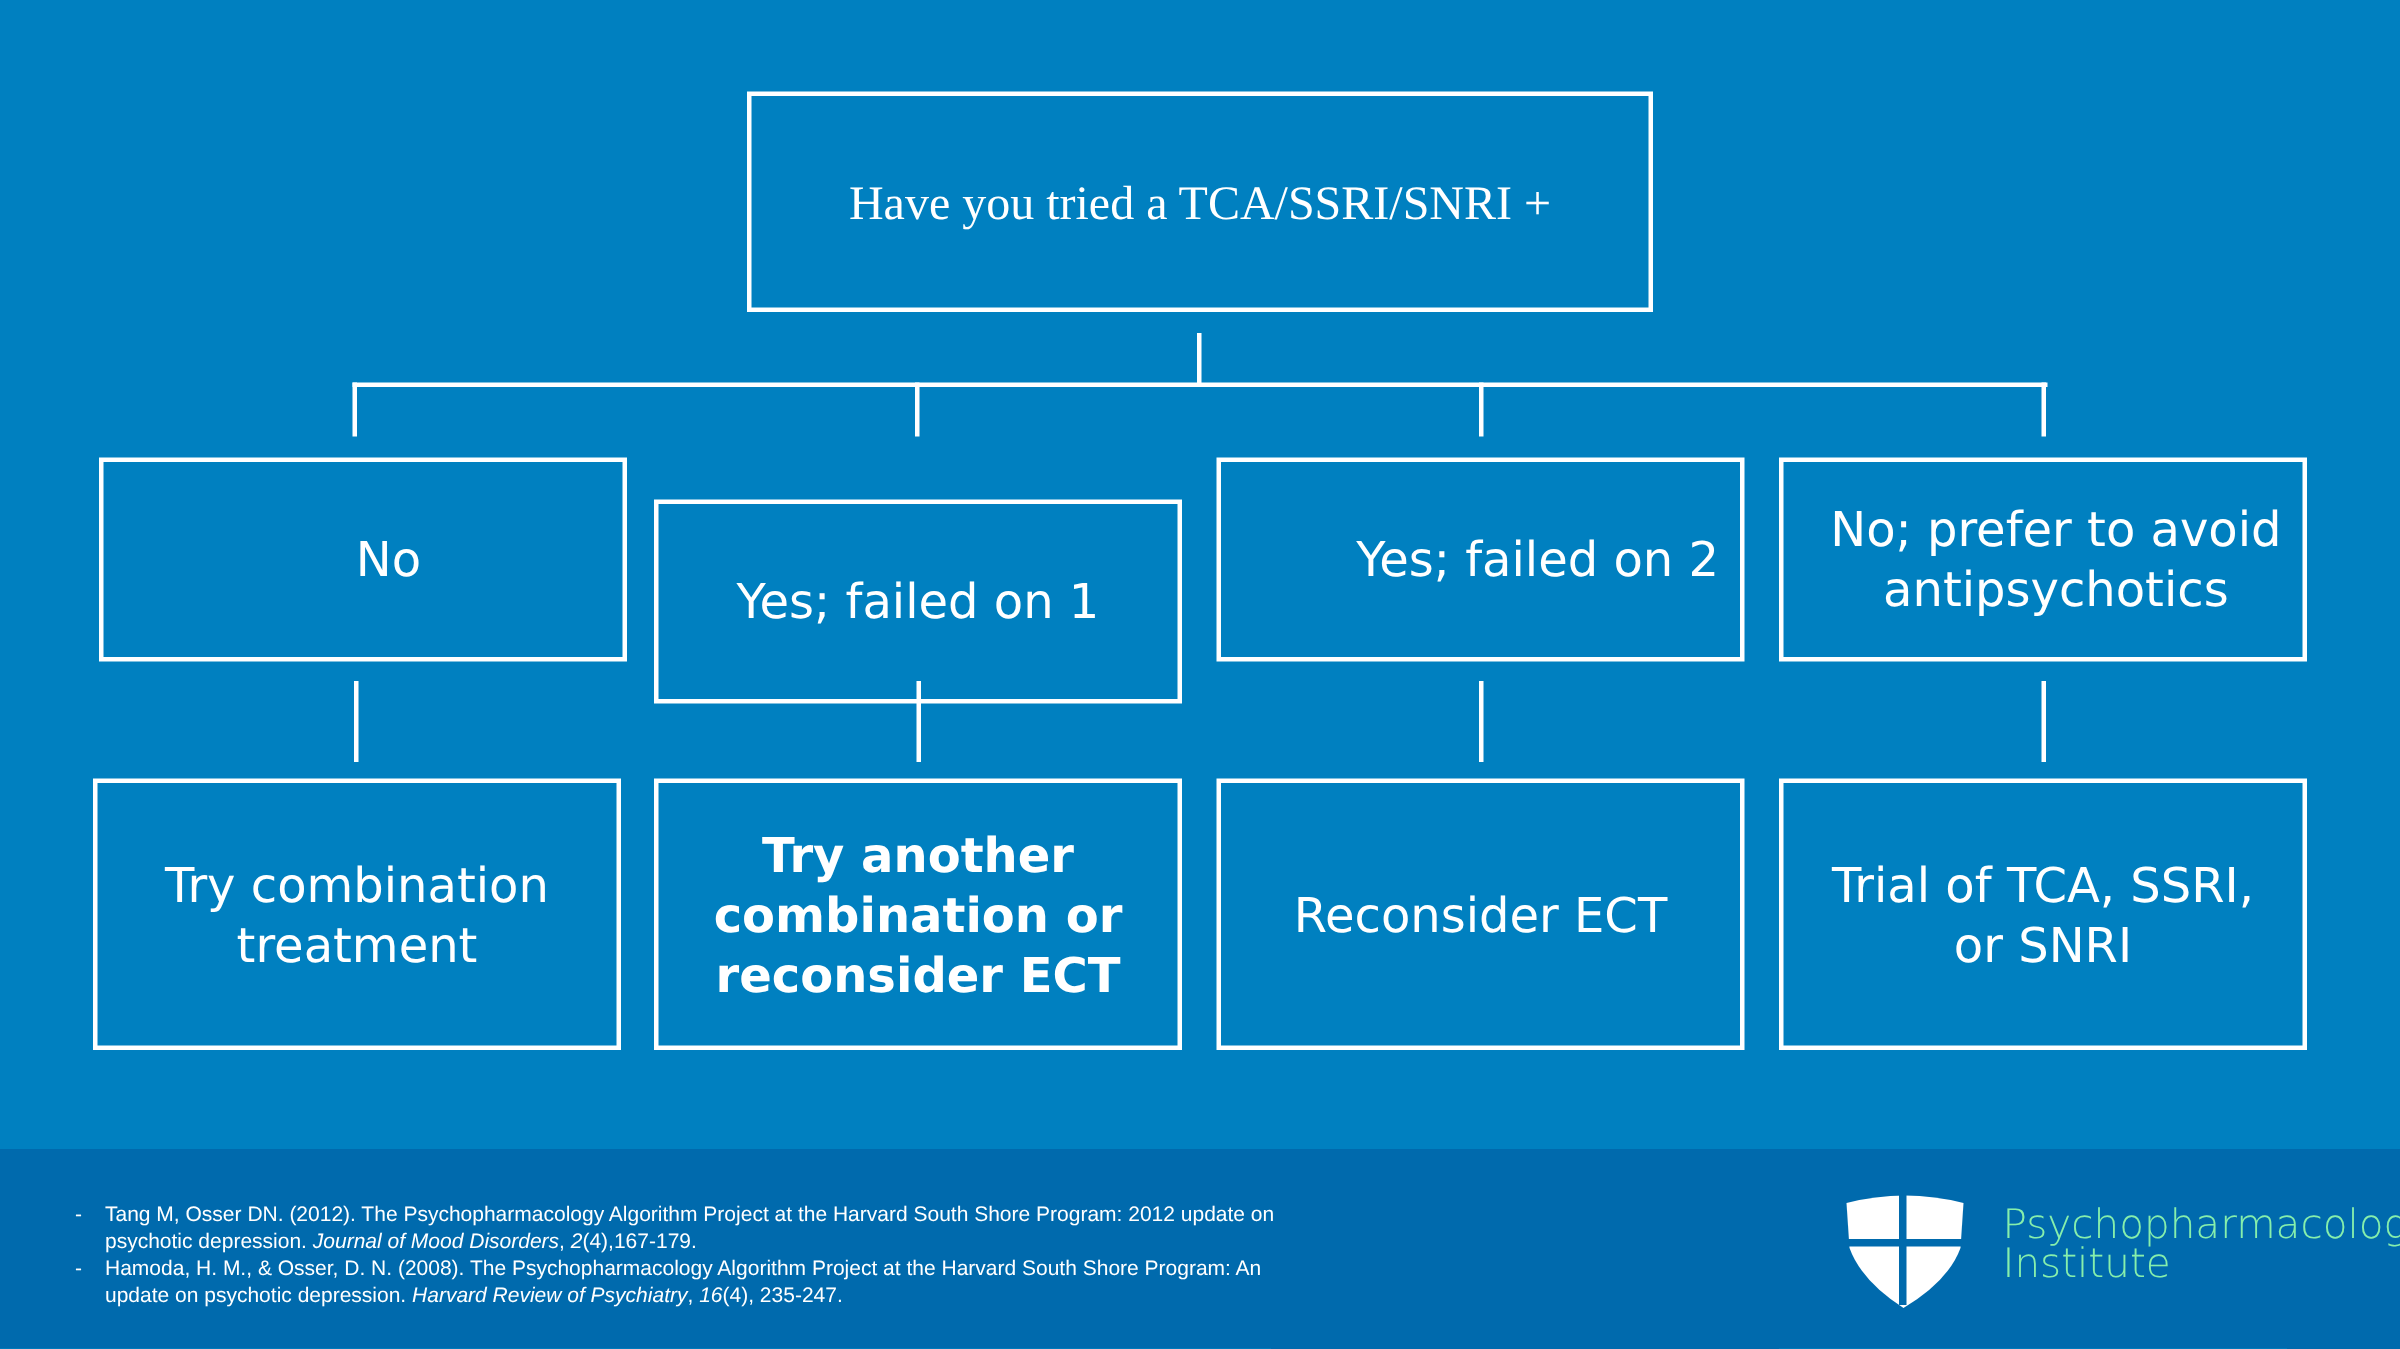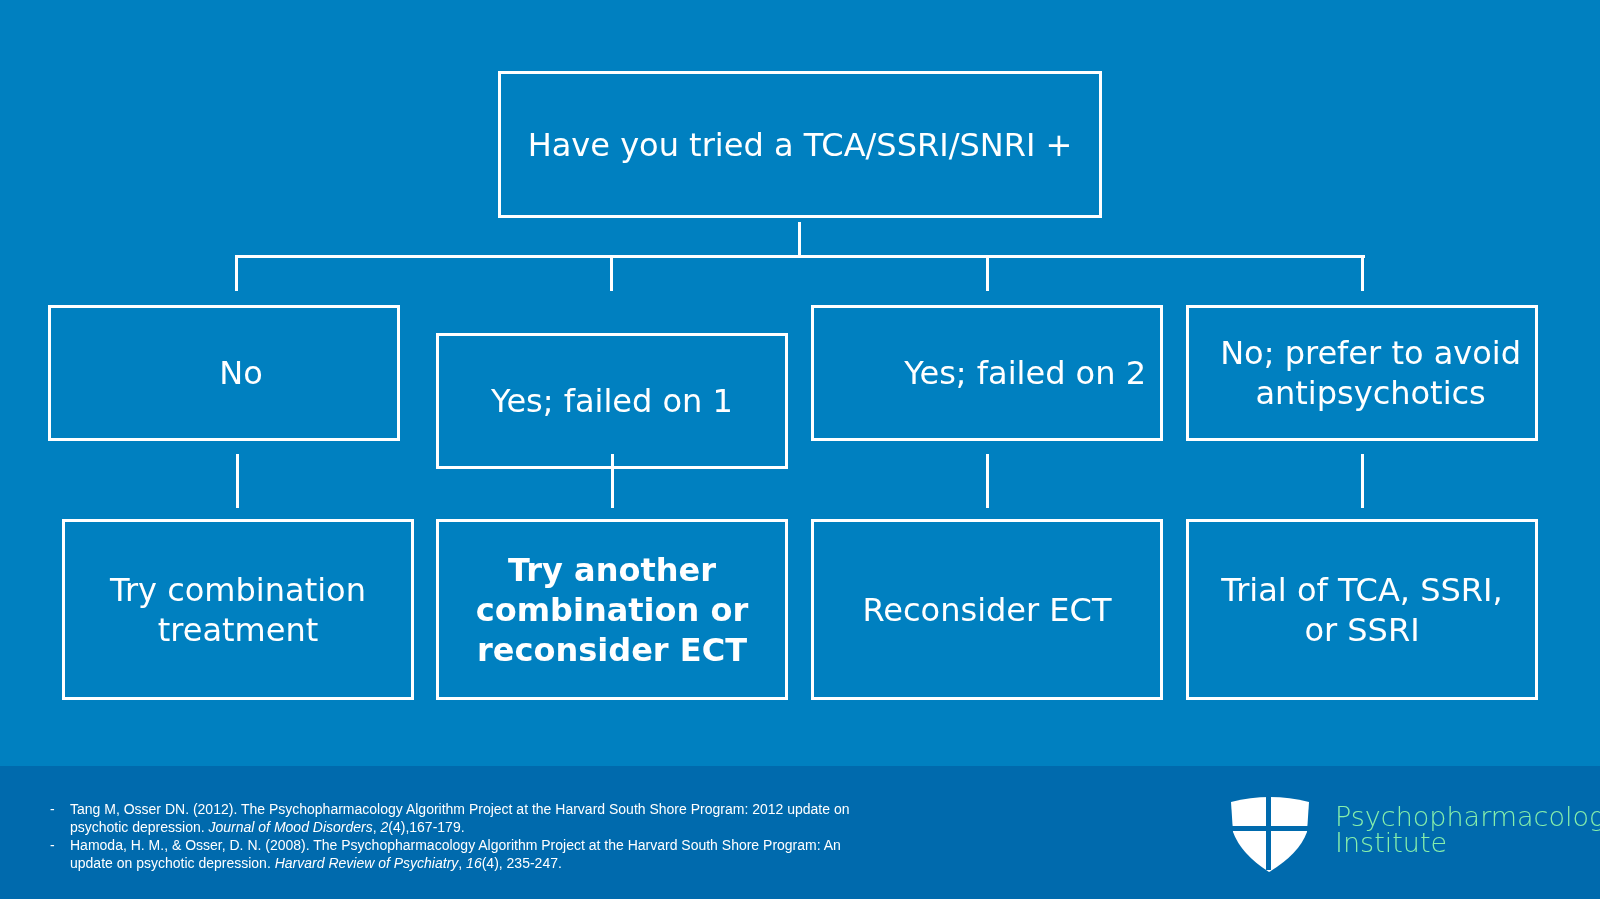--- a/index.html
+++ b/index.html
@@ -13,21 +13,21 @@
     .main { position: absolute; left: 0; top: 0; width: 1600px; height: 766px; background: #0080c0; }
     .box {
       position: absolute;
       border: 3px solid #ffffff;
       display: flex; align-items: center; justify-content: center;
       text-align: center;
       color: #ffffff;
       padding: 0 14px;
     }
     .box span { display: block; }
-    .root { left: 498px; top: 71px; width: 604px; height: 147px; font-size: 32px; line-height: 40px; }
+    .root { left: 498px; top: 61px; width: 604px; height: 147px; font-size: 32px; line-height: 40px; font-family: Liberation Serif, serif; }
     .mid { top: 305px; width: 352px; height: 136px; font-size: 32px; line-height: 40px; }
     .leaf { top: 519px; width: 352px; height: 181px; font-size: 32px; line-height: 40px; }
     .bold { font-weight: bold; }
     .line { position: absolute; background: #ffffff; }
     .footer {
       position: absolute; left: 0; top: 766px; width: 1600px; height: 133px;
       background: #006aad;
     }
     .refs {
       position: absolute; left: 50px; top: 34px; width: 820px;
@@ -57,21 +57,21 @@
     </div>
   </div>
 
   <div class="line" style="left:798px; top:222px; width:3px; height:35px;"></div>
   <div class="line" style="left:235px; top:255px; width:1130px; height:3px;"></div>
   <div class="line" style="left:235px; top:255px; width:3px; height:36px;"></div>
   <div class="line" style="left:610px; top:255px; width:3px; height:36px;"></div>
   <div class="line" style="left:986px; top:255px; width:3px; height:36px;"></div>
   <div class="line" style="left:1361px; top:255px; width:3px; height:36px;"></div>
 
-  <div class="box mid" style="left:48px;padding-left:48px;">
+  <div class="box mid" style="left:66px;padding-left:48px;">
     <div>
       <span>No</span>
     </div>
   </div>
   <div class="box mid" style="left:436px;margin-top:28px;">
     <div>
       <span>Yes; failed on 1</span>
     </div>
   </div>
   <div class="box mid" style="left:811px;justify-content:flex-end;">
@@ -105,21 +105,21 @@
     </div>
   </div>
   <div class="box leaf" style="left:811px;">
     <div>
       <span>Reconsider ECT</span>
     </div>
   </div>
   <div class="box leaf" style="left:1186px;">
     <div>
       <span>Trial of TCA, SSRI,</span>
-      <span>or SSRI</span>
+      <span>or SNRI</span>
     </div>
   </div>
 </div>
 
 <div class="footer">
   <ul class="refs">
     <li><span>Tang M, Osser DN. (2012). The Psychopharmacology Algorithm Project at the Harvard South Shore Program: 2012 update on psychotic depression. </span><i>Journal of Mood Disorders</i><span>, </span><i>2</i><span>(4),167-179.</span></li>
     <li><span>Hamoda, H. M., &amp; Osser, D. N. (2008). The Psychopharmacology Algorithm Project at the Harvard South Shore Program: An update on psychotic depression. </span><i>Harvard Review of Psychiatry</i><span>, </span><i>16</i><span>(4), 235-247.</span></li>
   </ul>
 

